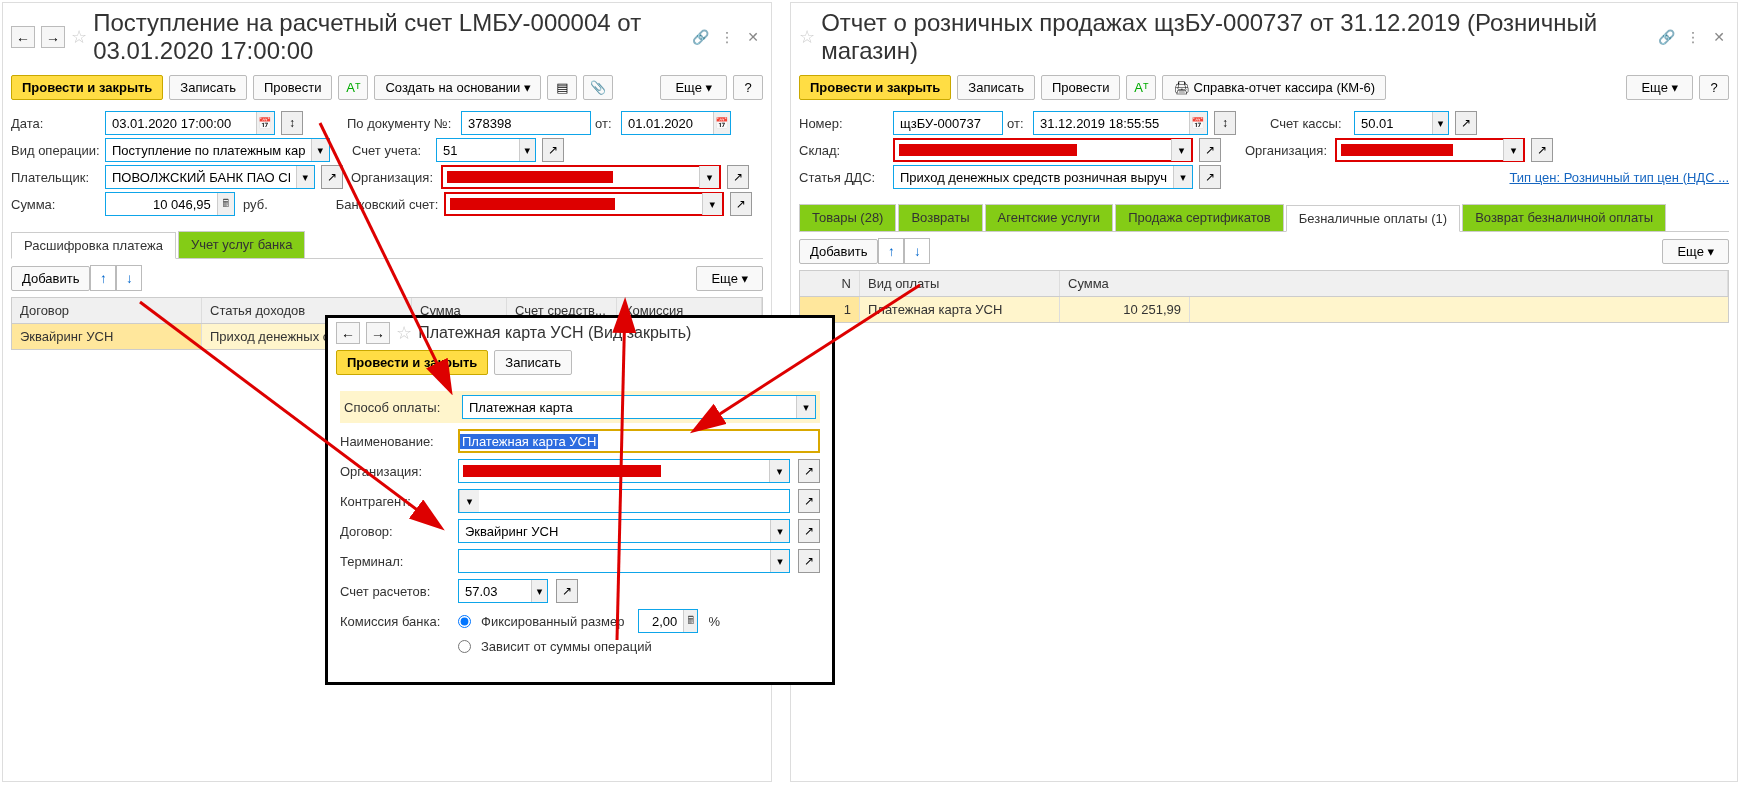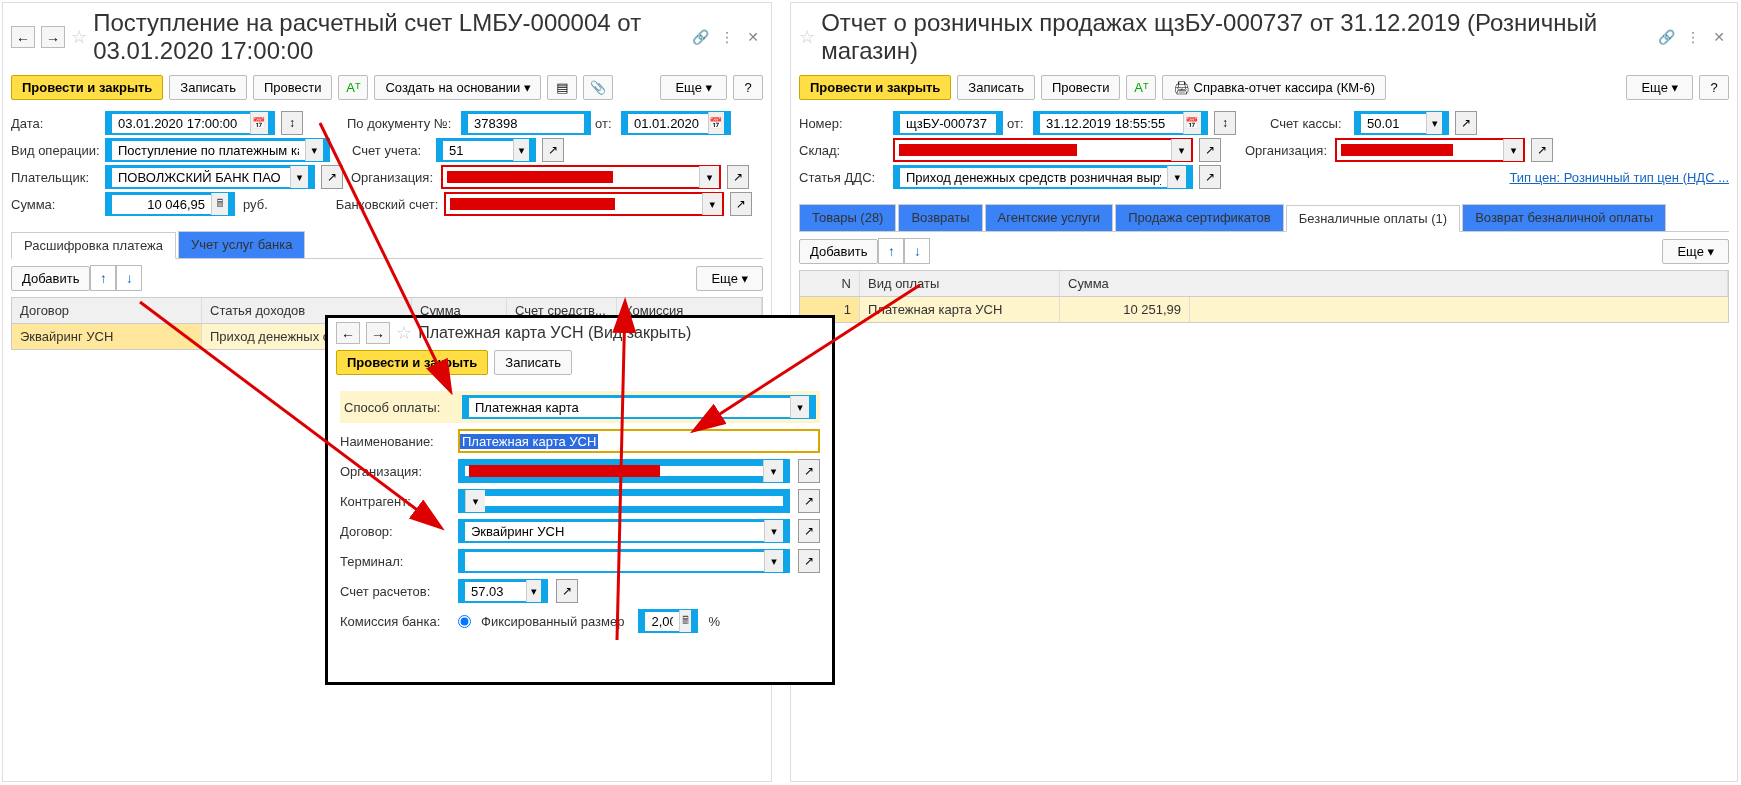--- a/index.html
+++ b/index.html
@@ -15,27 +15,27 @@
   .hdr-icon { width: 20px; height: 20px; display: inline-flex; align-items: center; justify-content: center; color: #888; font-size: 14px; cursor: pointer; }
   .toolbar { display: flex; gap: 6px; padding: 4px 8px; align-items: center; }
   .btn { border: 1px solid #bbb; background: #f9f9f9; padding: 4px 10px; cursor: pointer; font-size: 13px; border-radius: 2px; }
   .btn-primary { background: #ffdd44; border-color: #c9a800; font-weight: bold; }
   .btn-icon { width: 30px; padding: 4px 0; text-align: center; }
   .btn-green { color: #0a0; }
   .btn-more { padding: 4px 14px; }
   .form-grid { padding: 4px 8px; }
   .form-row { display: flex; align-items: center; margin: 3px 0; gap: 4px; }
   .label { min-width: 90px; font-size: 13px; }
-  .input-grp { display: flex; align-items: center; border: 7px solid #0ea5e9; height: 24px; background: #fff; }
+  .input-grp { display: flex; align-items: center; border: 1px solid #0ea5e9; height: 24px; background: #fff; }
   .input-grp.redacted::before { content: ""; display: block; width: 60%; height: 12px; background: #d00; margin-left: 4px; }
   .input-grp input { border: none; outline: none; padding: 2px 6px; font-size: 13px; width: 100%; }
   .icon-btn { width: 20px; height: 22px; border: none; border-left: 1px solid #ccc; background: #f0f0f0; display: inline-flex; align-items: center; justify-content: center; cursor: pointer; font-size: 11px; }
   .ext-btn { width: 22px; height: 24px; border: 1px solid #999; background: #f0f0f0; display: inline-flex; align-items: center; justify-content: center; cursor: pointer; font-size: 12px; margin-left: 2px; }
   .tabs { display: flex; border-bottom: 1px solid #ccc; margin: 8px 8px 0 8px; }
-  .tab { padding: 5px 12px; border: 1px solid #ccc; border-bottom: none; background: #3b82f6; cursor: pointer; font-size: 13px; margin-right: 2px; }
+  .tab { padding: 5px 12px; border: 1px solid #ccc; border-bottom: none; background: #84cc16; cursor: pointer; font-size: 13px; margin-right: 2px; }
   .tab.active { background: #fff; border-bottom: 1px solid #fff; position: relative; top: 1px; }
   .subtool { display: flex; padding: 6px 8px; align-items: flex-end; }
   .arrow-btn { width: 26px; height: 26px; border: 1px solid #bbb; background: #fff; display: inline-flex; align-items: center; justify-content: center; cursor: pointer; color: #06c; }
   .spacer { flex: 1; }
   .table { border: 1px solid #ccc; margin: 0 8px; }
   .table-head { display: flex; background: #f0f0f0; border-bottom: 1px solid #ccc; }
   .th, .td { padding: 5px 8px; border-right: 1px solid #ddd; font-size: 13px; overflow: hidden; white-space: nowrap; }
   .table-row { display: flex; }
   .table-row.selsoft { background: #fff5cc; }
   .col-n { width: 60px; text-align: right; }
@@ -319,20 +319,25 @@
     <div class="dlg-row">
       <span class="dlg-label">Комиссия банка:</span>
       <input type="radio" class="radio" checked="" style="">
       <span>Фиксированный размер</span>
       <div class="input-grp" style="width:60px;margin-left:8px">
           <input style="text-align: right;" value="2,00">
           <button class="icon-btn calc-icon">🖩</button>
         </div>
       <span class="unit">%</span>
     </div>
+    <div class="dlg-row">
+      <span class="dlg-label"></span>
+      <input type="radio" class="radio" style="">
+      <span>Зависит от суммы операций</span>
+    </div>
   </div>
 </div>
 
 <svg class="arrow" style="left:0;top:0" width="1741" height="785">
   <defs>
       <marker id="ah" markerWidth="12" markerHeight="12" refX="10" refY="4" orient="auto">
         <path d="M0,0 L12,4 L0,8 Z" fill="#d00"></path>
       </marker>
     </defs>
   <line x1="140" y1="302" x2="440" y2="527" stroke="#d00" stroke-width="3" marker-end="url(#ah)"></line>

